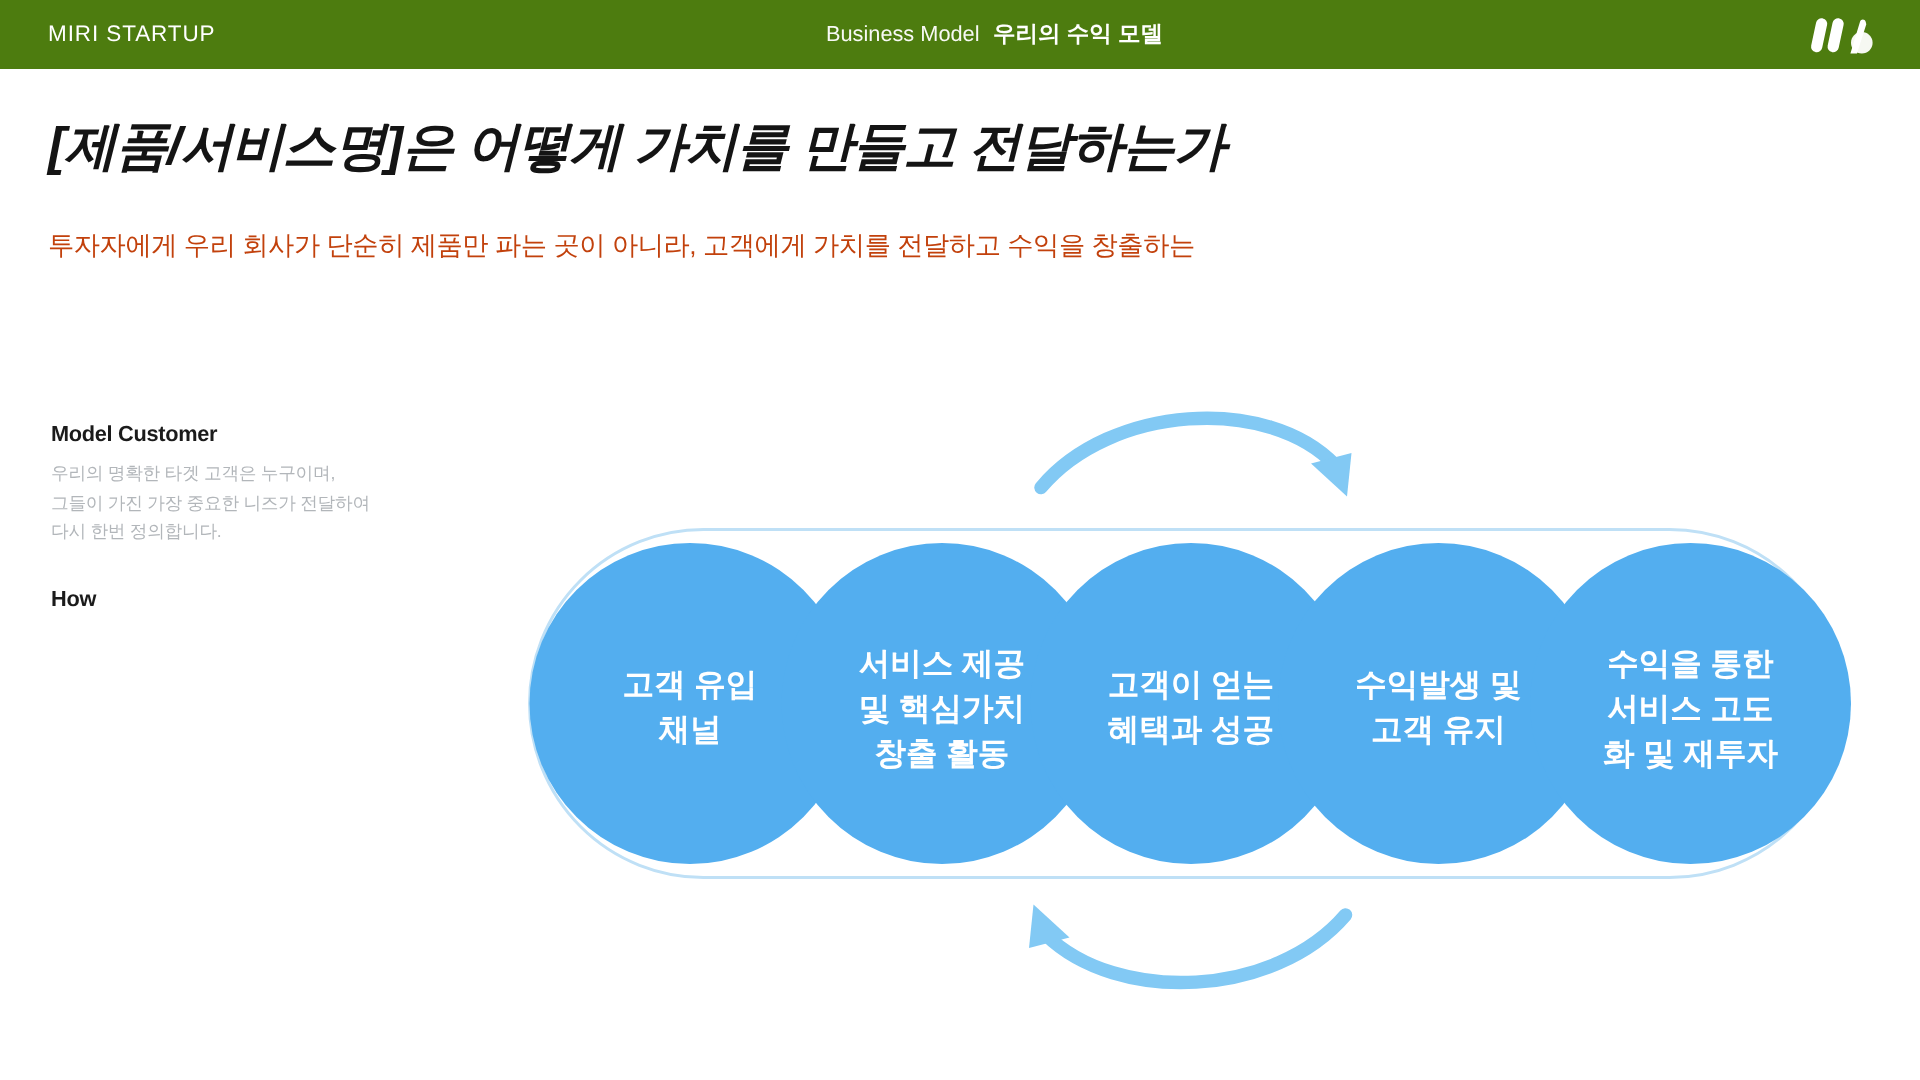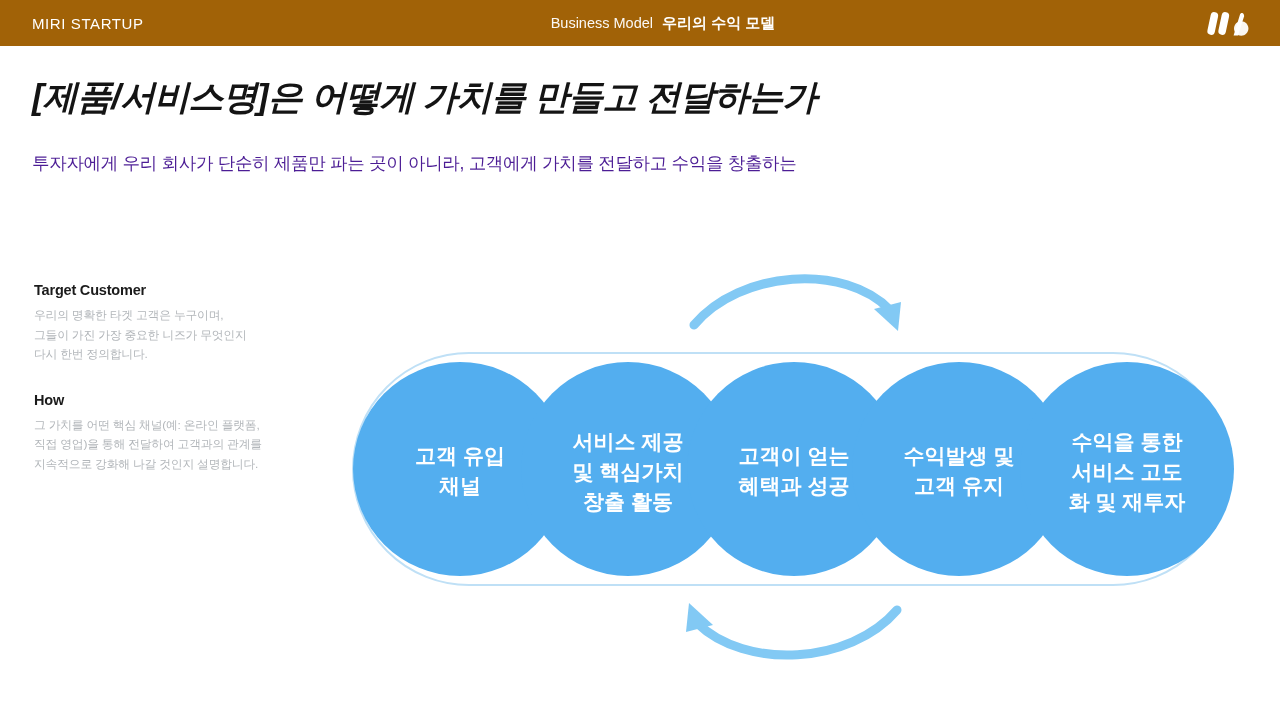--- a/index.html
+++ b/index.html
@@ -7,21 +7,21 @@
     width:1280px; height:720px;
     background:#ffffff;
     font-family:"Liberation Sans", sans-serif;
     overflow:hidden;
   }
   .slide { position:relative; width:1280px; height:720px; background:#fff; }
 
   
   .topbar {
     position:absolute; left:0; top:0; width:1280px; height:46px;
-    background:#a16207;
+    background:#4d7c0f;
     display:flex; align-items:center;
   }
   .brand {
     position:absolute; left:32px; top:50%; transform:translateY(-50%);
     color:#ffffff; font-size:15px; letter-spacing:0.6px; font-weight:400;
     white-space:nowrap;
   }
   .centerlabel {
     position:absolute; left:50%; top:50%; transform:translate(-50%,-50%);
     display:flex; align-items:baseline; gap:9px; white-space:nowrap;
@@ -32,21 +32,21 @@
 
   
   .title {
     position:absolute; left:32px; top:74px;
     font-size:35px; font-weight:700; color:#141414; letter-spacing:-0.8px;
     white-space:nowrap;
     font-style:italic;
   }
   .subtitle {
     position:absolute; left:32px; top:148px;
-    font-size:17.5px; line-height:30px; color:#4c1d95; font-weight:400;
+    font-size:17.5px; line-height:30px; color:#c2410c; font-weight:400;
     letter-spacing:-0.3px; white-space:nowrap;
   }
 
   
   .col-left { position:absolute; left:34px; top:282px; width:300px; }
   .block { margin-bottom:24px; }
   .block:last-child { margin-bottom:0; }
   .block-title {
     font-size:14.5px; font-weight:700; color:#1b1b1b; margin-bottom:8px;
     letter-spacing:-0.2px;
@@ -90,30 +90,27 @@
   </div>
 
   <div class="title">[제품/서비스명]은 어떻게 가치를 만들고 전달하는가</div>
 
   <div class="subtitle">
     <div>투자자에게 우리 회사가 단순히 제품만 파는 곳이 아니라, 고객에게 가치를 전달하고 수익을 창출하는</div>
   </div>
 
   <div class="col-left">
     <div class="block b1">
-      <div class="block-title">Target Customer</div>
+      <div class="block-title">Model Customer</div>
       <div class="block-desc">우리의 명확한 타겟 고객은 누구이며,
-그들이 가진 가장 중요한 니즈가 무엇인지
+그들이 가진 가장 중요한 니즈가 전달하여
 다시 한번 정의합니다.</div>
     </div>
     <div class="block">
       <div class="block-title">How</div>
-      <div class="block-desc">그 가치를 어떤 핵심 채널(예: 온라인 플랫폼,
-직접 영업)을 통해 전달하여 고객과의 관계를
-지속적으로 강화해 나갈 것인지 설명합니다.</div>
     </div>
   </div>
 
   <div class="diagram">
     <svg viewBox="0 0 900 400" width="900" height="400">
 
       <rect x="8" y="88" width="876" height="232" rx="116" ry="116" fill="none" stroke="#BFE0F6" stroke-width="2"></rect>
 
       <g>
         <path d="M349 60 C 395 5, 500 -2, 545 45" fill="none" stroke="#82C9F4" stroke-width="9" stroke-linecap="round"></path>

